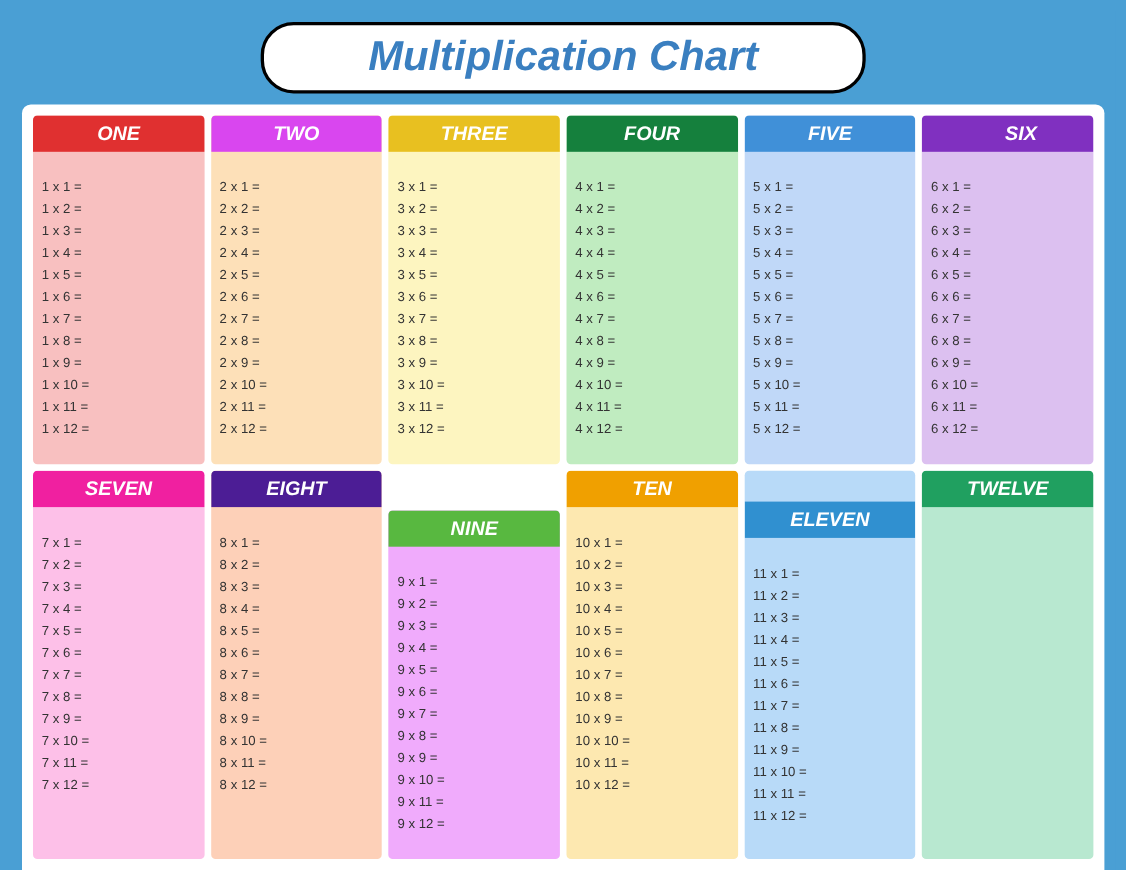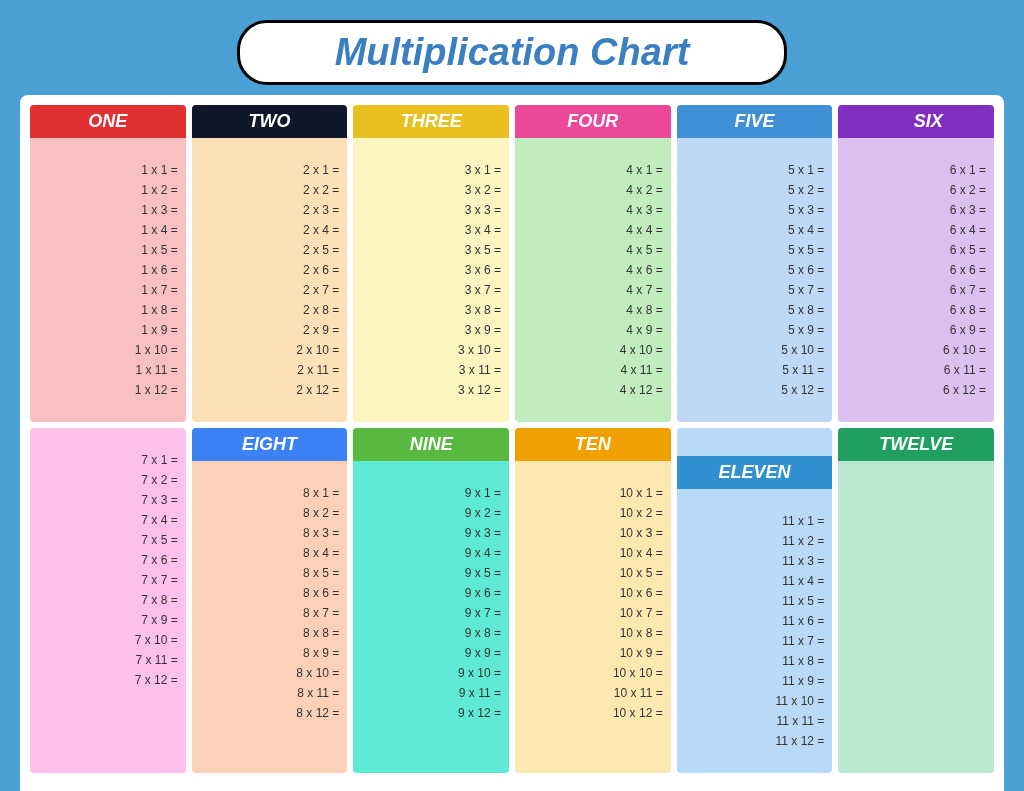--- a/index.html
+++ b/index.html
@@ -50,48 +50,47 @@
     .table-header {
       text-align: center;
       padding: 6px 4px;
       font-size: 18px;
       font-weight: bold;
       font-style: italic;
       color: white;
     }
     .table-body {
       padding: 22px 8px;
-      text-align: right;
     }
     .table-row {
       font-size: 12px;
       color: #333;
       padding: 1px 0;
       line-height: 1.5;
     }
     
     .block-one .table-header { background-color: #e03030; }
     .block-one { background-color: #f8c0c0; }
-    .block-two .table-header { background-color: #0f172a; }
+    .block-two .table-header { background-color: #d946ef; }
     .block-two { background-color: #fde0b8; }
     .block-three .table-header { background-color: #e8c020; }
     .block-three { background-color: #fdf5c0; }
-    .block-four .table-header { background-color: #ec4899; }
+    .block-four .table-header { background-color: #15803d; }
     .block-four { background-color: #c0ecc0; }
     .block-five .table-header { background-color: #4090d8; }
     .block-five { background-color: #c0d8f8; }
     .block-six .table-header { background-color: #8030c0; padding-left: 28px; }
     .block-six { background-color: #dcc0f0; }
     
     .block-seven .table-header { background-color: #f020a0; }
     .block-seven { background-color: #fdc0e8; }
-    .block-eight .table-header { background-color: #3b82f6; }
+    .block-eight .table-header { background-color: #4c1d95; }
     .block-eight { background-color: #fdd0b8; }
     .block-nine .table-header { background-color: #58b840; }
-    .block-nine { background-color: #5eead4; }
+    .block-nine { background-color: #f0abfc; margin-top: 36px; }
     .block-ten .table-header { background-color: #f0a000; }
     .block-ten { background-color: #fde8b0; }
     .block-eleven .table-header { background-color: #3090d0; margin-top: 28px; }
     .block-eleven { background-color: #b8daf8; }
     .block-twelve .table-header { background-color: #20a060; }
     .block-twelve { background-color: #b8e8d0; }
     .footer {
       text-align: center;
       font-size: 13px;
       color: #555;
@@ -205,20 +204,21 @@
             <div class="table-row">6 x 8 =</div>
             <div class="table-row">6 x 9 =</div>
             <div class="table-row">6 x 10 =</div>
             <div class="table-row">6 x 11 =</div>
             <div class="table-row">6 x 12 =</div>
           </div>
         </div>
       </div>
     <div class="grid" id="bottom-grid">
         <div class="table-block block-seven">
+          <div class="table-header">SEVEN</div>
           <div class="table-body">
             <div class="table-row">7 x 1 =</div>
             <div class="table-row">7 x 2 =</div>
             <div class="table-row">7 x 3 =</div>
             <div class="table-row">7 x 4 =</div>
             <div class="table-row">7 x 5 =</div>
             <div class="table-row">7 x 6 =</div>
             <div class="table-row">7 x 7 =</div>
             <div class="table-row">7 x 8 =</div>
             <div class="table-row">7 x 9 =</div>

